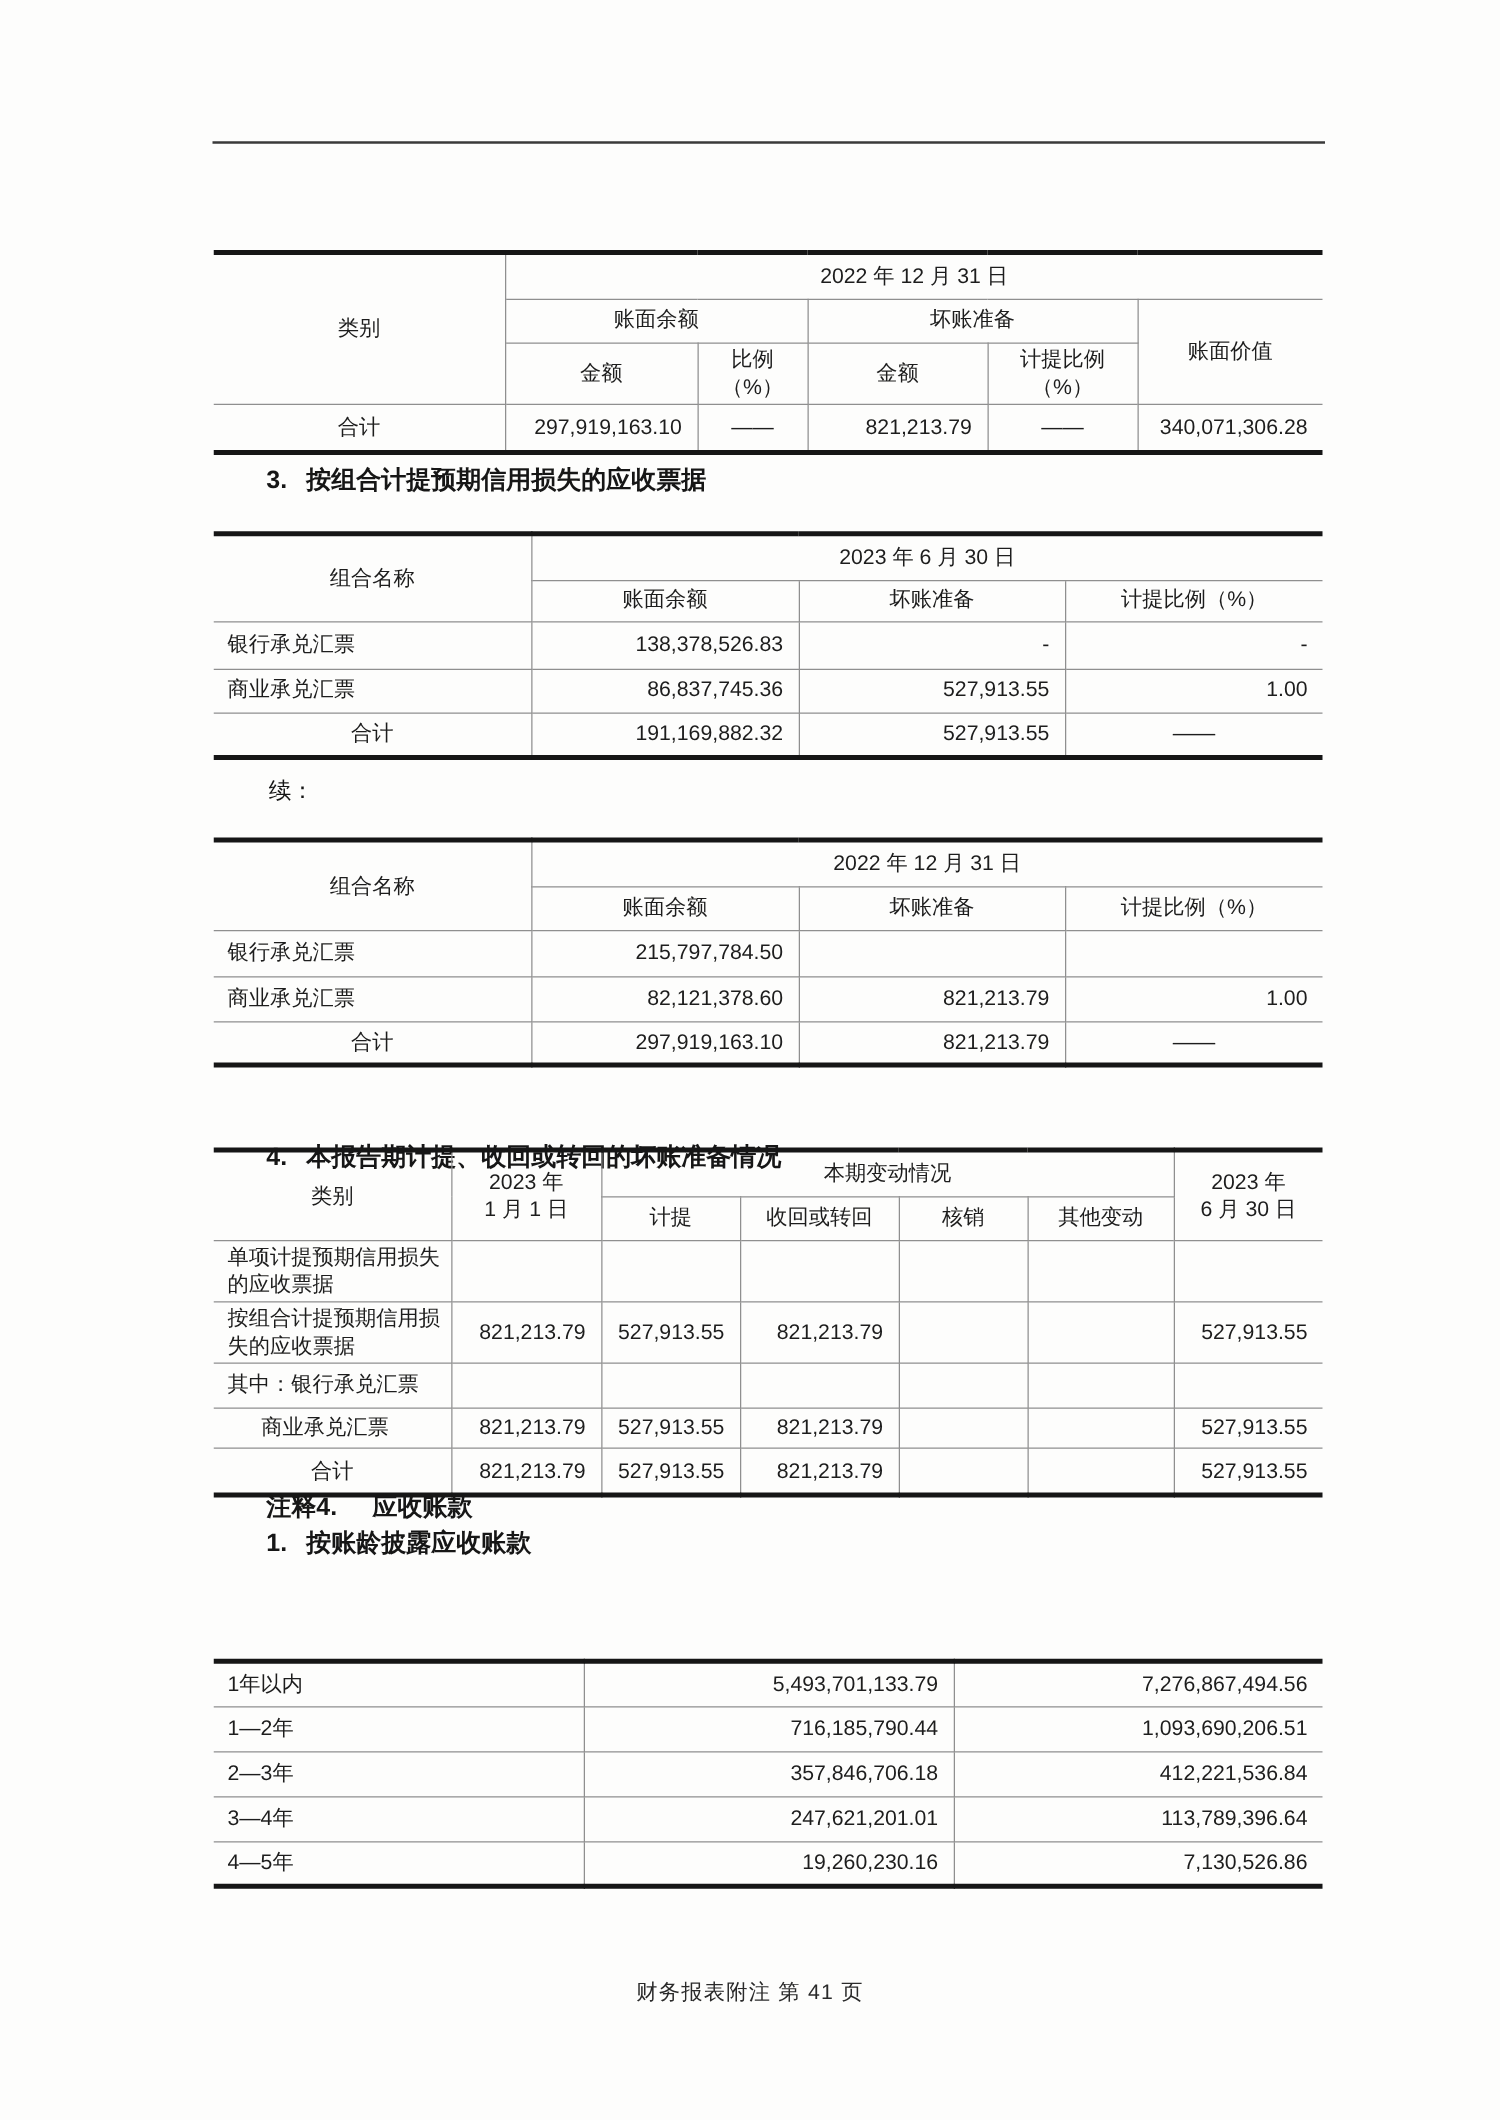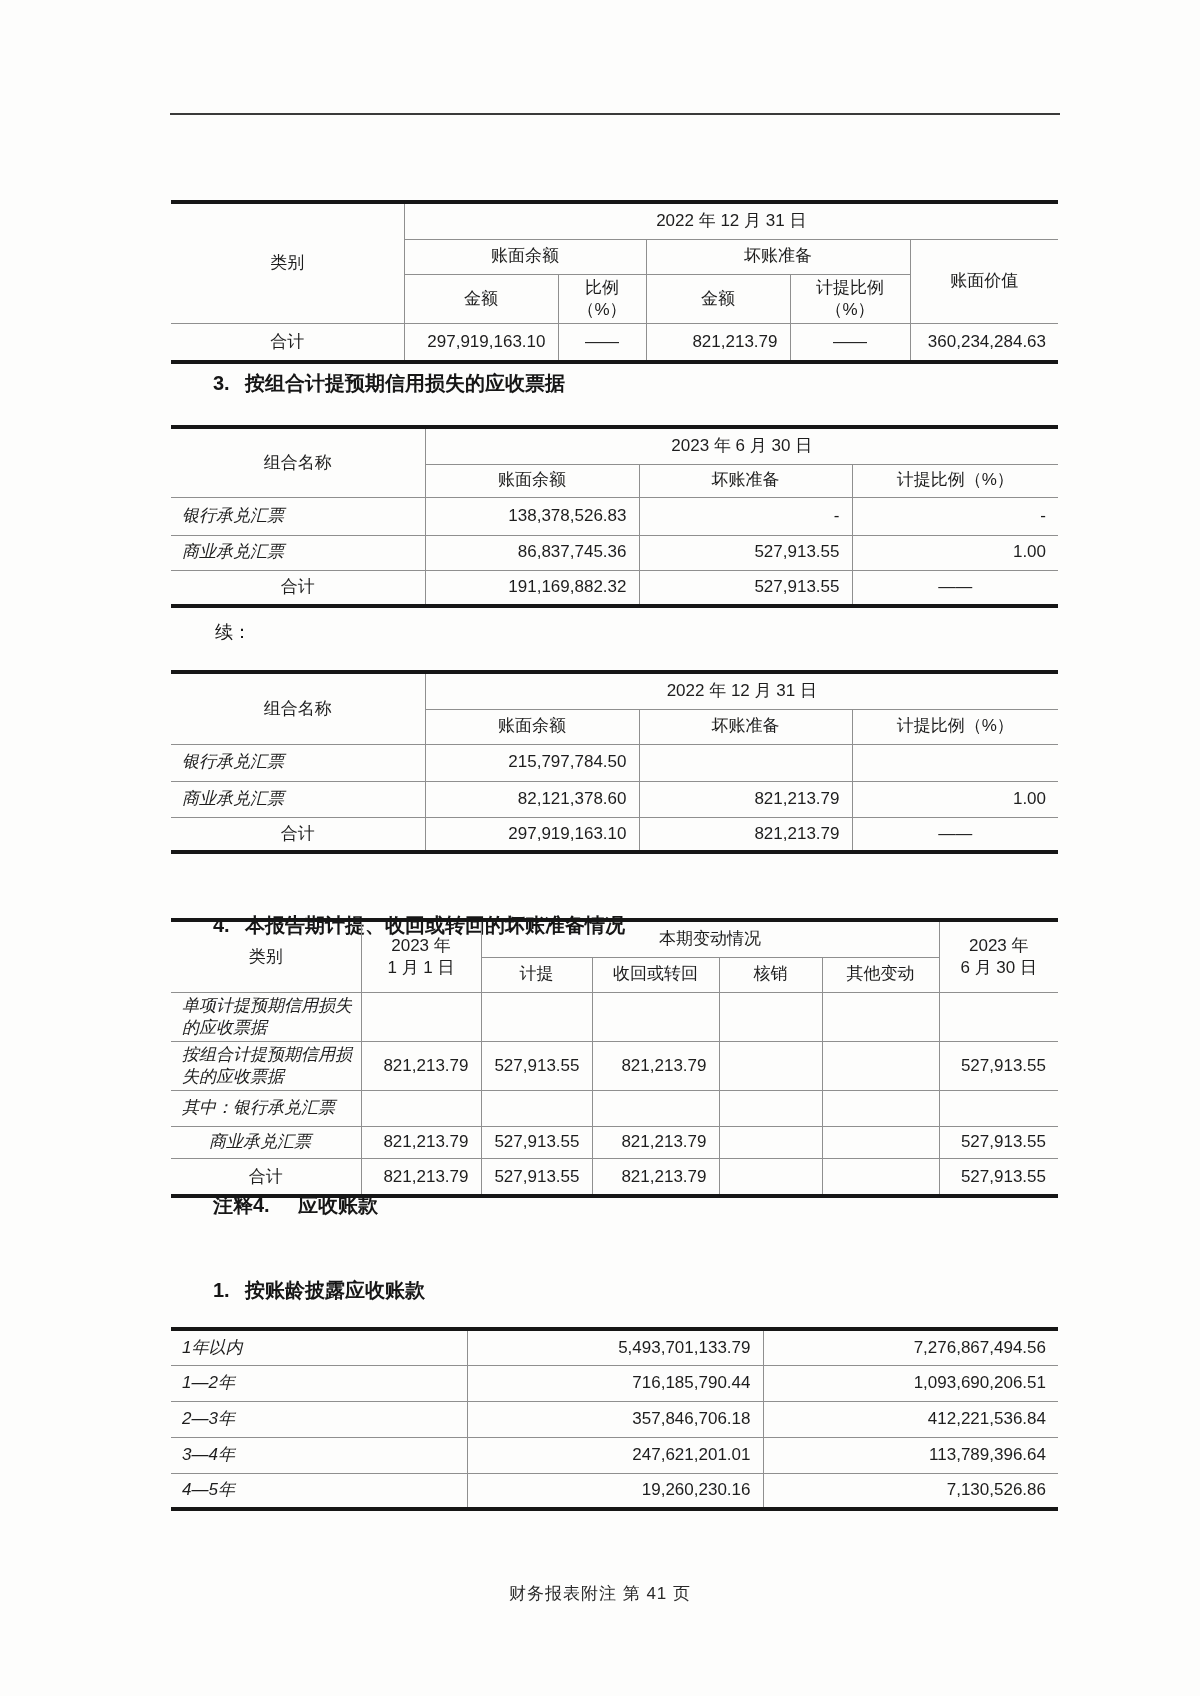--- a/index.html
+++ b/index.html
@@ -26,21 +26,21 @@
     border:1px solid #8f8f8f;
     vertical-align:middle;
     padding:2px 6px;
     overflow:hidden;
     line-height:1.3;
   }
   table.t tr td:first-child{border-left:0;}
   table.t tr td:last-child{border-right:0;}
   .c{text-align:center;}
   .r{text-align:right;padding-right:12px !important;}
-  .l{text-align:left;padding-left:11px !important;font-style:italic;}
+  .l{text-align:left;padding-left:11px !important;}
   .indent{padding-left:38px !important;}
   .pre{white-space:pre-line;}
   .sec{
     position:absolute;left:42px;
     font-weight:bold;font-size:20px;color:#161616;
     white-space:nowrap;
   }
   .sec .num{display:inline-block;min-width:32px;}
   .sec .numwide{display:inline-block;min-width:85px;}
   .cont-label{
@@ -87,21 +87,21 @@
         <td class="c">金额</td>
         <td class="c pre">计提比例
 （%）</td>
       </tr>
       <tr style="height:39px">
         <td class="c">合计</td>
         <td class="r">297,919,163.10</td>
         <td class="c">——</td>
         <td class="r">821,213.79</td>
         <td class="c">——</td>
-        <td class="r">360,234,284.63</td>
+        <td class="r">340,071,306.28</td>
       </tr>
     </tbody>
       </table>
 
     <div class="sec" style="top:370px;">
       <span class="num">3.</span><span>按组合计提预期信用损失的应收票据</span>
     </div>
 
     <table class="t" style="top:425px;">
       <colgroup>
@@ -255,21 +255,21 @@
         <td class="r"></td>
         <td class="r">527,913.55</td>
       </tr>
     </tbody>
       </table>
 
     <div class="sec" style="top:1192px;">
       <span class="numwide">注释4.</span><span>应收账款</span>
     </div>
 
-    <div class="sec" style="top:1277px;">
+    <div class="sec" style="top:1221px;">
       <span class="num">1.</span><span>按账龄披露应收账款</span>
     </div>
 
     <table class="t" style="top:1327px;">
       <colgroup>
           <col style="width:296px">
           <col style="width:296px">
           <col style="width:295px">
         </colgroup>
       <tbody>

